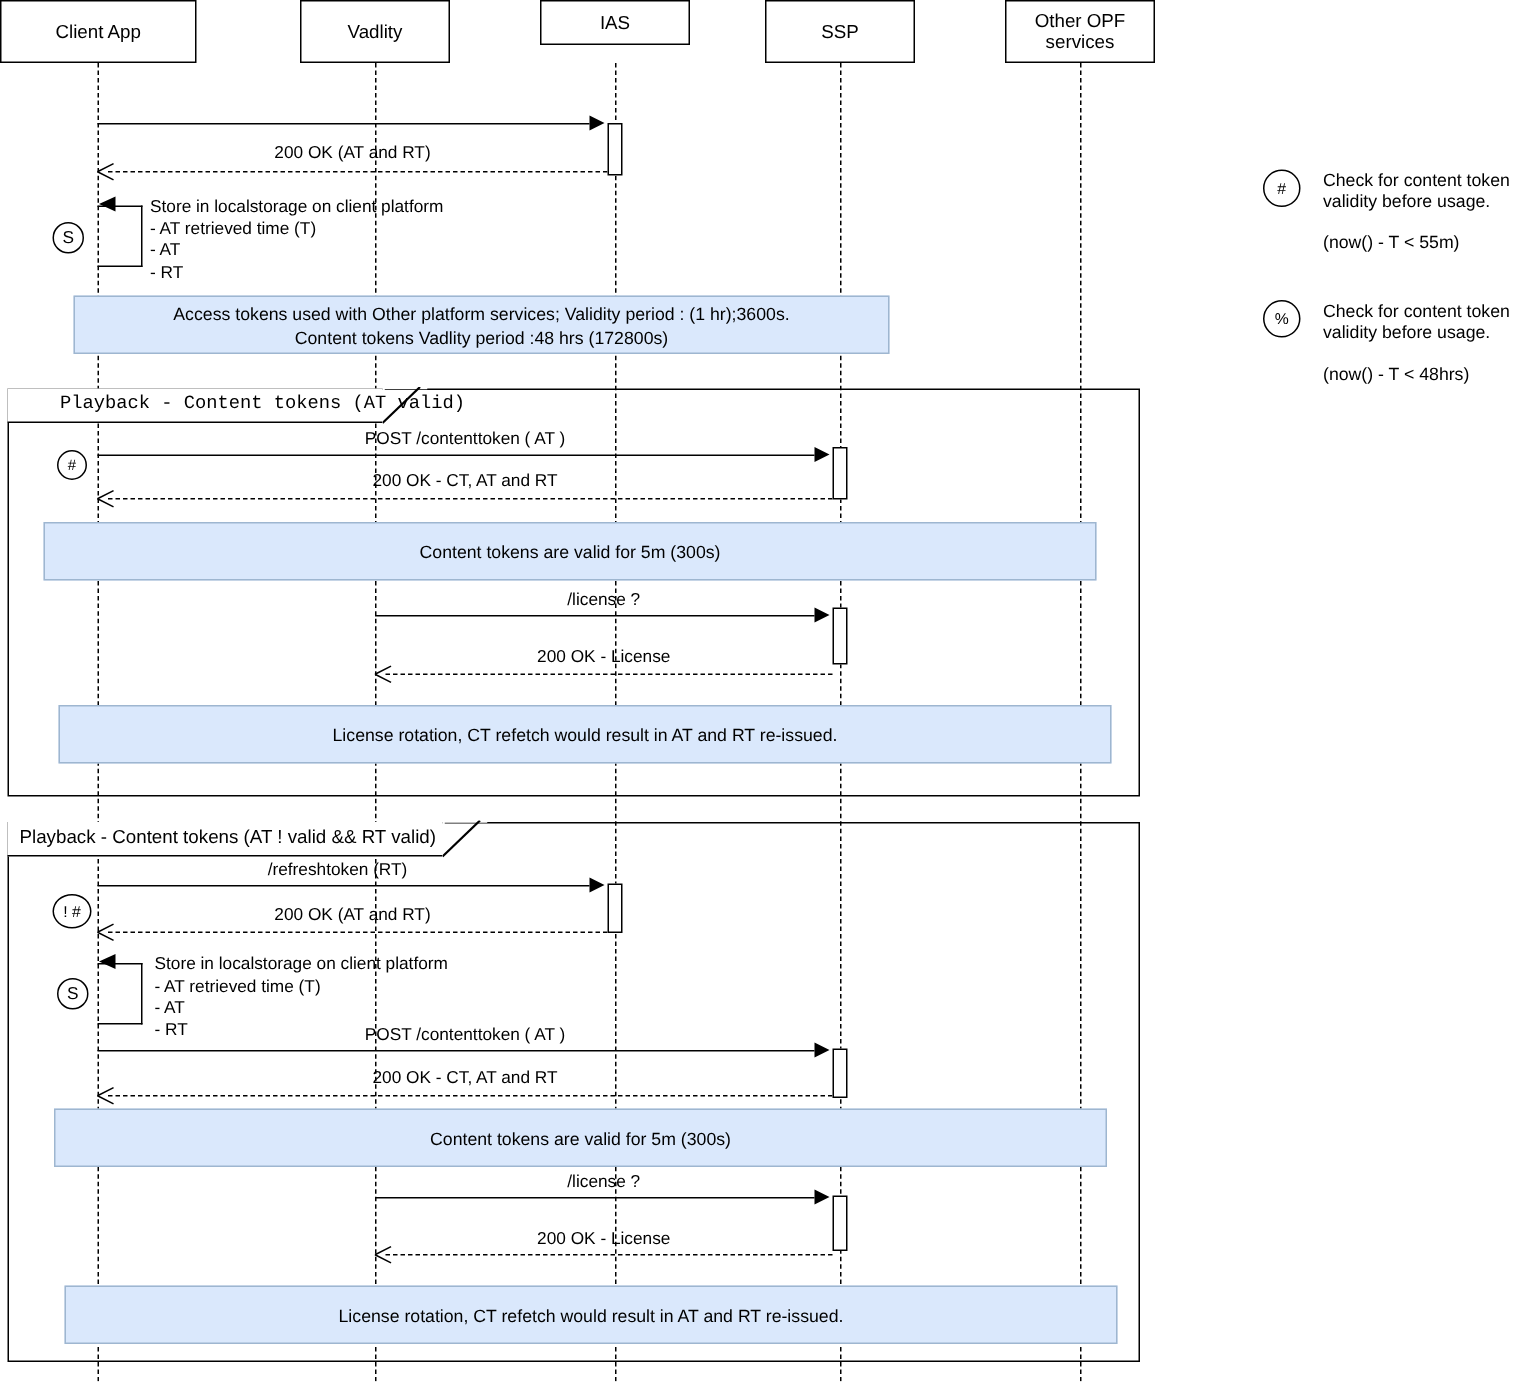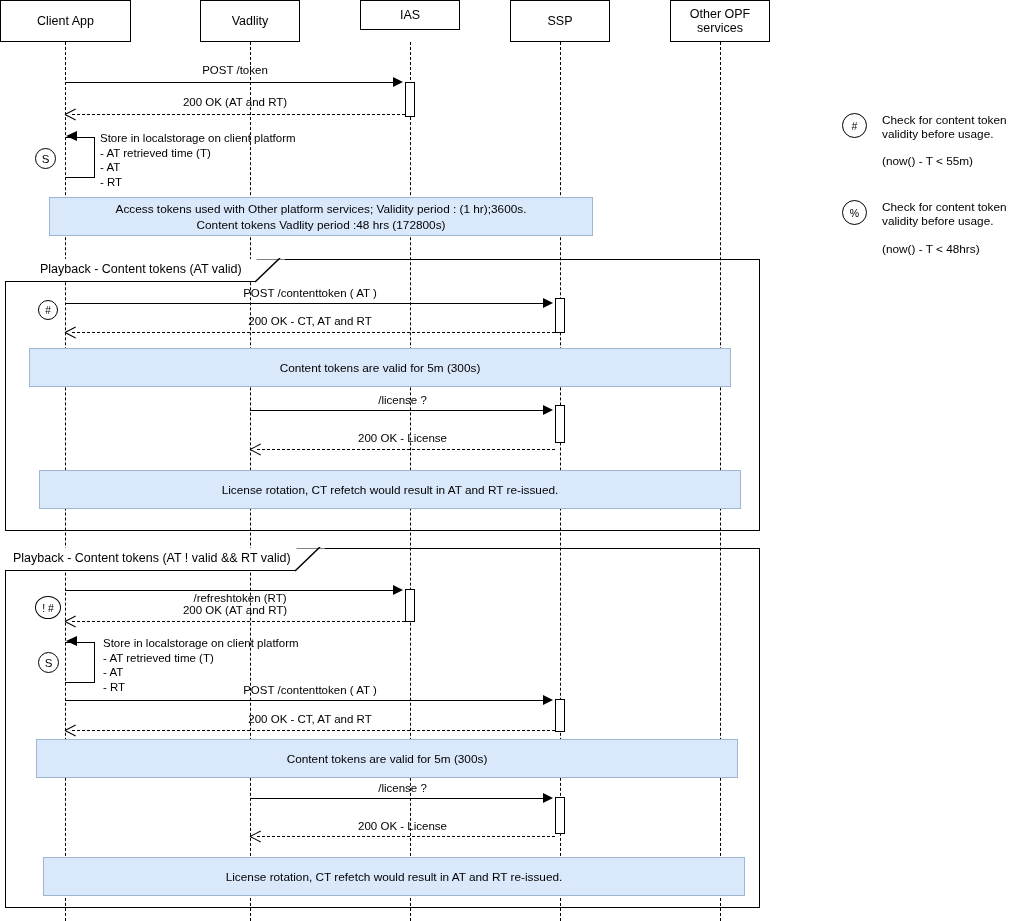--- a/index.html
+++ b/index.html
@@ -219,21 +219,20 @@
     <span>IAS</span>
   </div>
   <div class="participant" style="left:670px; top:0px; width:100px; height:42px; flex-direction:column;">
     <span>Other OPF</span>
     <span>services</span>
   </div>
   <div class="participant" style="left:510px; top:0px; width:100px; height:42px;">
     <span>SSP</span>
   </div>
 
-  <div class="msg-label" style="left:65px; top:64px; width:340px;">POST /token</div>
   <div class="msg-line solid" style="left:65px; top:82px; width:328px;"></div>
   <div class="arrow-solid-right" style="left:393px; top:77px;"></div>
   <div class="activation" style="left:405px; top:82px; height:35px;"></div>
 
   <div class="msg-label" style="left:65px; top:96px; width:340px;">200 OK (AT and RT)</div>
   <div class="msg-line dashed" style="left:72px; top:114px; width:333px;"></div>
   <div class="arrow-open-left" style="left:65px; top:109px;"></div>
 
   <div class="marker" style="left:35px; top:148px; width:21px; height:21px;">
     <span>S</span>
@@ -252,21 +251,21 @@
     <span>Content tokens Vadlity period :48 hrs (172800s)</span>
   </div>
 
   <div class="fragment" style="left:5px; top:259px; width:755px; height:272px;"></div>
   <div class="frag-tab" style="left:5px; top:259px; width:250px; height:23px; border-right:none;"></div>
   <svg class="frag-diag" width="30" height="26" style="left:255px; top:258px;">
     <polygon points="0,0 30,0 30,1.5 1.5,1.5 1.5,24 30,24 30,25.5 0,25.5" fill="#ffffff"></polygon>
     <line x1="0" y1="0.8" x2="0" y2="24.5" stroke="#ffffff" stroke-width="2"></line>
     <line x1="0" y1="24" x2="25" y2="0" stroke="#000000" stroke-width="1.5"></line>
   </svg>
-  <div class="frag-label" style="left:40px; top:262px;">Playback - Content tokens (AT valid)</div>
+  <div class="frag-label" style="left:40px; top:262px;font-family:Liberation Mono, monospace;">Playback - Content tokens (AT valid)</div>
 
   <div class="marker" style="left:38px; top:300px; width:20px; height:20px;">
     <span style="font-size:10px;">#</span>
   </div>
 
   <div class="msg-label" style="left:65px; top:287px; width:490px;">POST /contenttoken ( AT )</div>
   <div class="msg-line solid" style="left:65px; top:303px; width:478px;"></div>
   <div class="arrow-solid-right" style="left:543px; top:298px;"></div>
   <div class="activation" style="left:555px; top:298px; height:35px;"></div>
 
@@ -297,21 +296,21 @@
     <polygon points="0,0 30,0 30,1.5 1.5,1.5 1.5,24 30,24 30,25.5 0,25.5" fill="#ffffff"></polygon>
     <line x1="0" y1="0.8" x2="0" y2="24.5" stroke="#ffffff" stroke-width="2"></line>
     <line x1="0" y1="24" x2="25" y2="0" stroke="#000000" stroke-width="1.5"></line>
   </svg>
   <div class="frag-label" style="left:13px; top:551px;">Playback - Content tokens (AT ! valid &amp;&amp; RT valid)</div>
 
   <div class="marker" style="left:35px; top:596px; width:26px; height:23px;">
     <span style="font-size:10.5px;">! #</span>
   </div>
 
-  <div class="msg-label" style="left:70px; top:574px; width:340px;margin-top:18px;">/refreshtoken (RT)</div>
+  <div class="msg-label" style="left:55px; top:574px; width:340px;">/refreshtoken (RT)</div>
   <div class="msg-line solid" style="left:65px; top:590px; width:328px;"></div>
   <div class="arrow-solid-right" style="left:393px; top:585px;"></div>
   <div class="activation" style="left:405px; top:589px; height:33px;"></div>
 
   <div class="msg-label" style="left:65px; top:604px; width:340px;">200 OK (AT and RT)</div>
   <div class="msg-line dashed" style="left:72px; top:621px; width:333px;"></div>
   <div class="arrow-open-left" style="left:65px; top:616px;"></div>
 
   <div class="marker" style="left:38px; top:652px; width:21px; height:21px;">
     <span>S</span>

